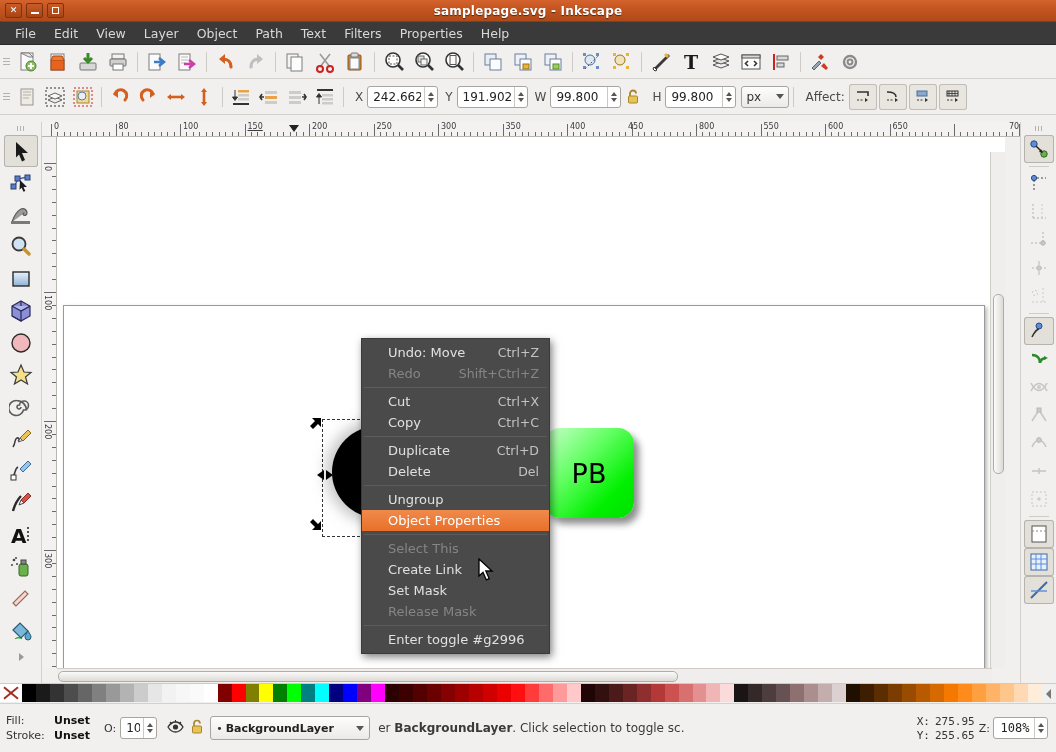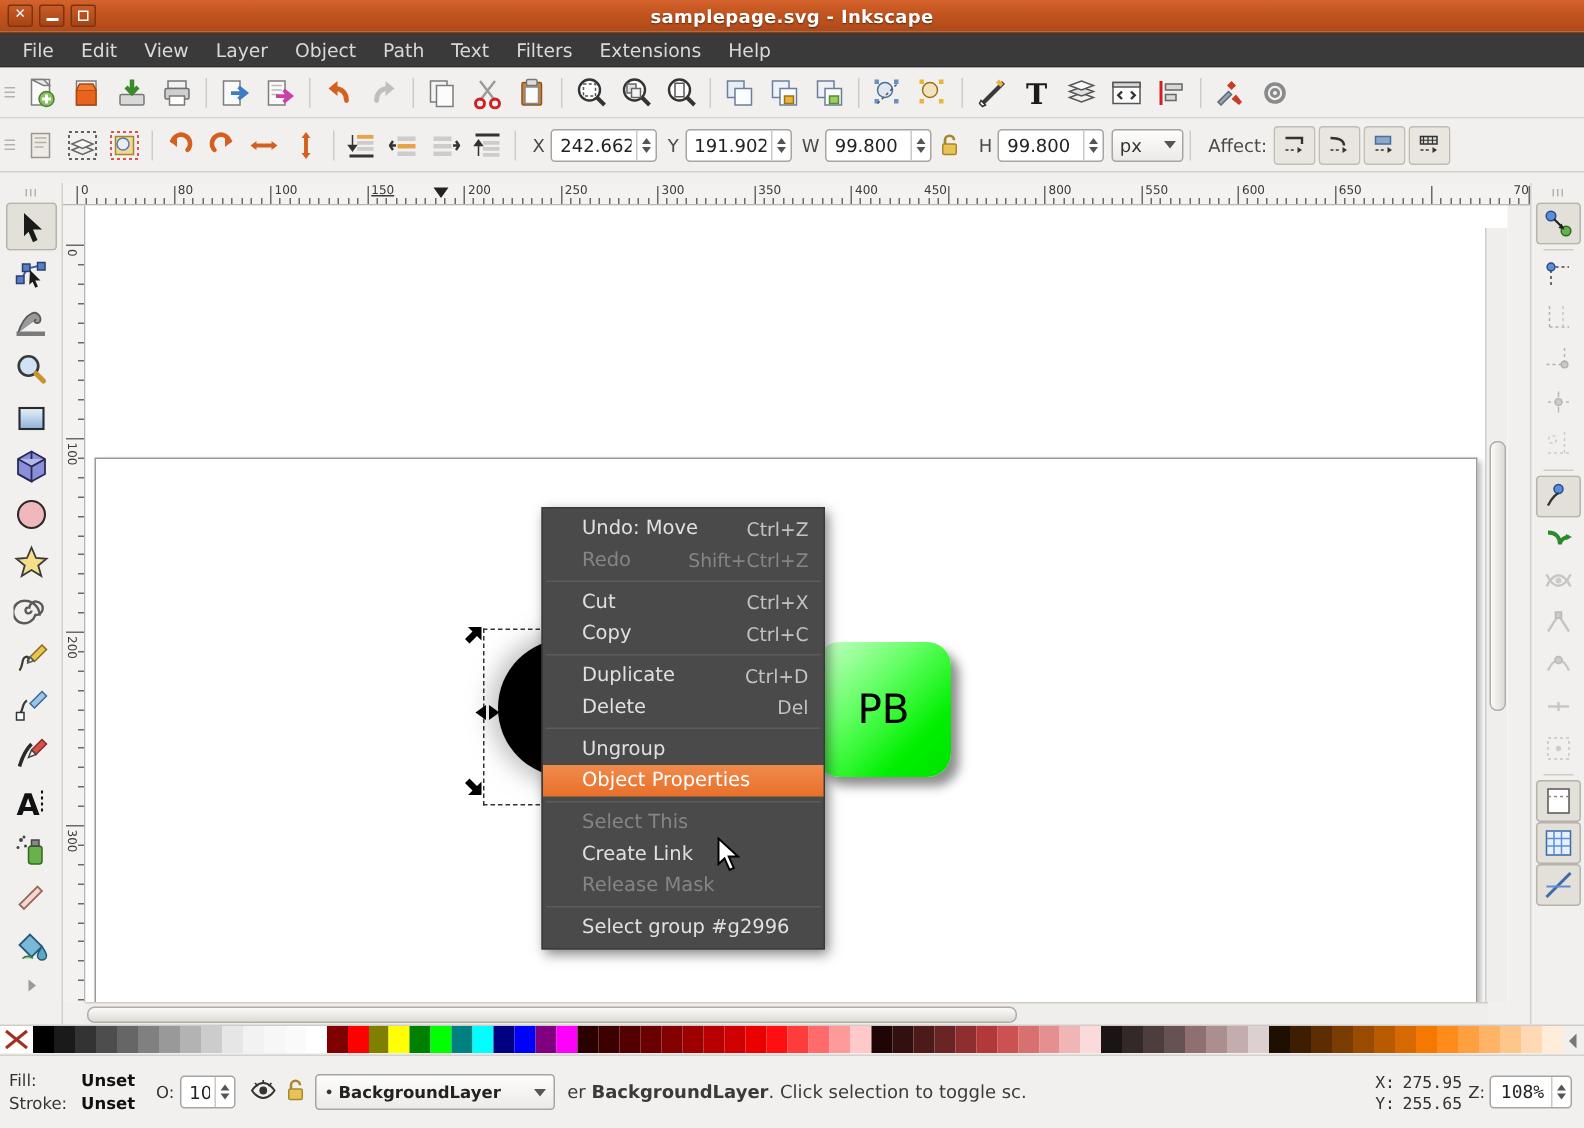--- a/index.html
+++ b/index.html
@@ -198,21 +198,21 @@
 
 <div class="menubar">
   <div>File</div>
   <div>Edit</div>
   <div>View</div>
   <div>Layer</div>
   <div>Object</div>
   <div>Path</div>
   <div>Text</div>
   <div>Filters</div>
-  <div>Extensions</div>
+  <div>Properties</div>
   <div>Help</div>
 </div>
 
 <div class="tbar tbar1">
   <div class="grip">
       <b></b>
       <b></b>
       <b></b>
     </div>
 
@@ -806,21 +806,21 @@
         <div class="tick" style="left: 531.45px; height: 4px;"></div>
         <div class="tick" style="left: 537.9px; height: 4px;"></div>
         <div class="tick" style="left: 544.35px; height: 4px;"></div>
         <div class="tick" style="left: 550.8px; height: 4px;"></div>
         <div class="tick" style="left: 557.25px; height: 4px;"></div>
         <div class="tick" style="left: 563.7px; height: 4px;"></div>
         <div class="tick" style="left: 570.15px; height: 4px;"></div>
         <div class="tick" style="left: 576.6px; height: 4px;"></div>
         <div class="tick" style="left: 583.05px; height: 4px;"></div>
         <div class="tick" style="left: 589.5px; height: 12px;"></div>
-        <div class="tlabel" style="left: 574px;">450</div>
+        <div class="tlabel" style="left: 586px;">450</div>
         <div class="tick" style="left: 595.95px; height: 4px;"></div>
         <div class="tick" style="left: 602.4px; height: 4px;"></div>
         <div class="tick" style="left: 608.85px; height: 4px;"></div>
         <div class="tick" style="left: 615.3px; height: 4px;"></div>
         <div class="tick" style="left: 621.75px; height: 4px;"></div>
         <div class="tick" style="left: 628.2px; height: 4px;"></div>
         <div class="tick" style="left: 634.65px; height: 4px;"></div>
         <div class="tick" style="left: 641.1px; height: 4px;"></div>
         <div class="tick" style="left: 647.55px; height: 4px;"></div>
         <div class="tick" style="left: 654px; height: 12px;"></div>
@@ -1269,26 +1269,29 @@
       <div class="mi hl">
         <span>Object Properties</span>
       </div>
       <div class="msep"></div>
       <div class="mi dis">
         <span>Select This</span>
       </div>
       <div class="mi">
         <span>Create Link</span>
       </div>
+      <div class="mi">
+        <span>Set Mask</span>
+      </div>
       <div class="mi dis">
         <span>Release Mask</span>
       </div>
       <div class="msep"></div>
       <div class="mi">
-        <span>Select group #g2996</span>
+        <span>Enter toggle #g2996</span>
       </div>
     </div>
 </div>
 
 <div class="cursor">
   <svg width="18" height="26" viewBox="0 0 18 26">
       <path d="M1 1l13 12h-6.2l3.4 7.6-2.8 1.3-3.4-7.6L1 18z" fill="#fff" stroke="#000" stroke-width="1.3"></path>
     </svg>
 </div>
 

